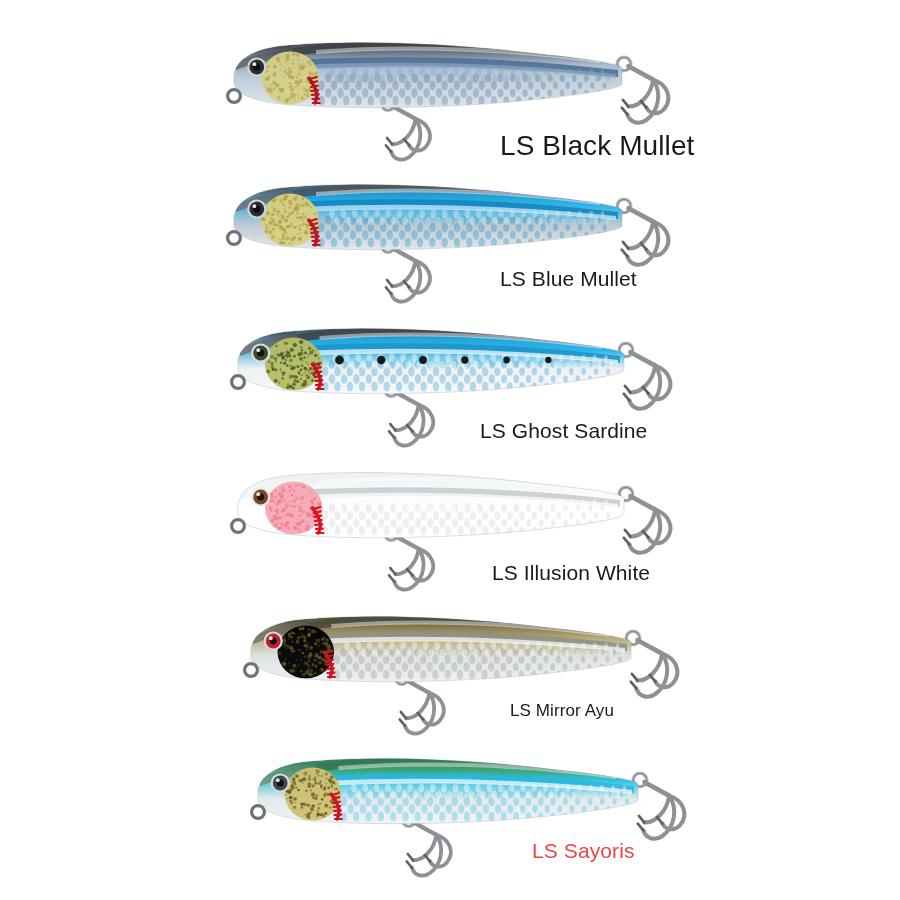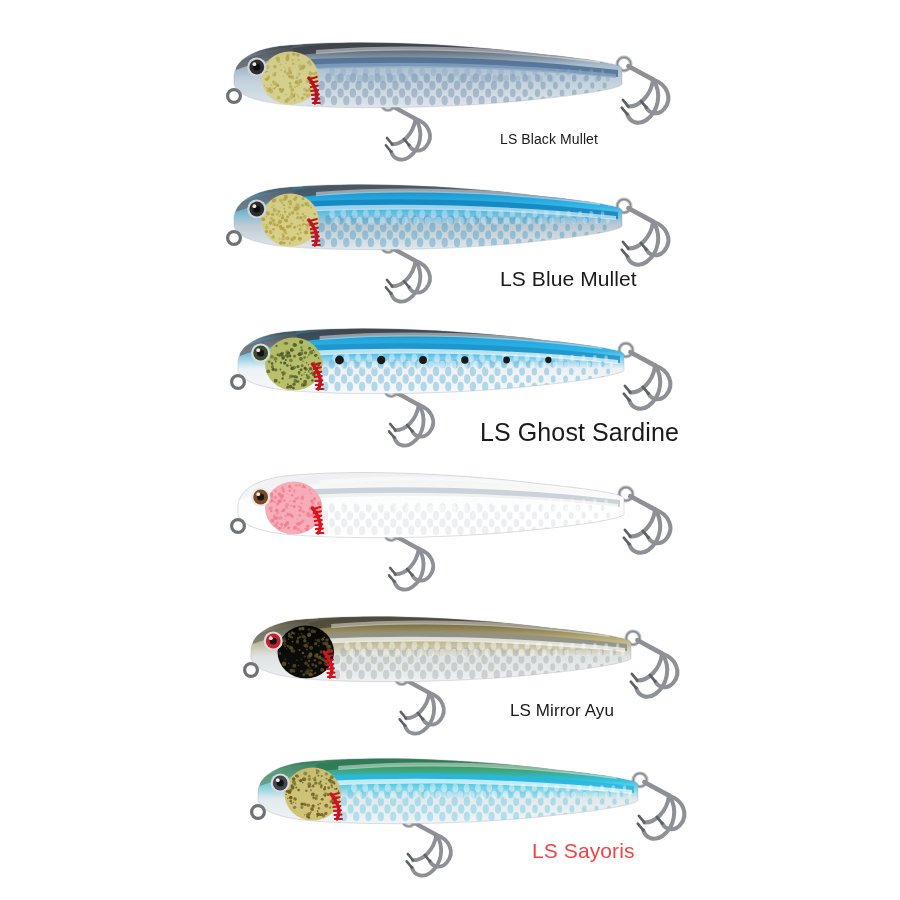--- a/index.html
+++ b/index.html
@@ -407,21 +407,21 @@
         </g>
         <path d="M 6 70
           C 4 52, 22 40, 52 36
           C 120 29, 224.00000000000003 33, 312 44
           C 360 49, 394 54, 394 58
           L 394 74
           C 394 78, 360 84, 312 89
           C 224.00000000000003 99, 112.00000000000001 100, 52 94
           C 20 90, 4 82, 6 70 Z" fill="none" stroke="#9aa1a6" stroke-width="0.7" opacity="0.5"></path>
       </svg>
-      <div class="variant-label" style="left: 500px; top: 122px; color: rgb(26, 26, 26); font-size: 14px;">LS Black Mullet</div>
+      <div class="variant-label" style="left: 500px; top: 122px; color: rgb(26, 26, 26); font-size: 28px;">LS Black Mullet</div>
     </div>
     <div class="variant-row" style="top: 152px;">
       <svg width="510" height="146" viewBox="0 0 510 146" class="lure-figure" style="left: 228px;">
         <defs>
           <linearGradient id="g1body" x1="0" y1="0" x2="0" y2="1">
             <stop offset="0%" stop-color="#4a5560"></stop>
             <stop offset="16%" stop-color="#1f9ed6"></stop>
             <stop offset="34%" stop-color="#35b6e8"></stop>
             <stop offset="62%" stop-color="#bcc9d2"></stop>
             <stop offset="100%" stop-color="#e2e8ec"></stop>
@@ -1165,21 +1165,21 @@
         </g>
         <path d="M 6 70
           C 4 52, 22 40, 51.74 36
           C 119.39999999999999 29, 222.88000000000002 33, 310.44 44
           C 358.2 49, 392 54, 392 58
           L 392 74
           C 392 78, 358.2 84, 310.44 89
           C 222.88000000000002 99, 111.44000000000001 100, 51.74 94
           C 20 90, 4 82, 6 70 Z" fill="none" stroke="#9aa1a6" stroke-width="0.7" opacity="0.5"></path>
       </svg>
-      <div class="variant-label" style="left: 480px; top: 124px; color: rgb(26, 26, 26); font-size: 25px;">LS Ghost Sardine</div>
+      <div class="variant-label" style="left: 480px; top: 124px; color: rgb(26, 26, 26); font-size: 21px;">LS Ghost Sardine</div>
     </div>
     <div class="variant-row" style="top: 440px;">
       <svg width="508" height="146" viewBox="0 0 508 146" class="lure-figure" style="left: 232px;">
         <defs>
           <linearGradient id="g3body" x1="0" y1="0" x2="0" y2="1">
             <stop offset="0%" stop-color="#eef0f1"></stop>
             <stop offset="16%" stop-color="#f4f6f6"></stop>
             <stop offset="34%" stop-color="#fafbfb"></stop>
             <stop offset="62%" stop-color="#ffffff"></stop>
             <stop offset="100%" stop-color="#ffffff"></stop>
@@ -1540,20 +1540,21 @@
         </g>
         <path d="M 6 70
           C 4 52, 22 40, 51.74 36
           C 119.39999999999999 29, 222.88000000000002 33, 310.44 44
           C 358.2 49, 392 54, 392 58
           L 392 74
           C 392 78, 358.2 84, 310.44 89
           C 222.88000000000002 99, 111.44000000000001 100, 51.74 94
           C 20 90, 4 82, 6 70 Z" fill="none" stroke="#9aa1a6" stroke-width="0.7" opacity="0.5"></path>
       </svg>
+      <div class="variant-label" style="left: 492px; top: 122px; color: rgb(26, 26, 26); font-size: 21px;">LS Illusion White</div>
     </div>
     <div class="variant-row" style="top: 584px;">
       <svg width="502" height="146" viewBox="0 0 502 146" class="lure-figure" style="left: 245px;">
         <defs>
           <linearGradient id="g4body" x1="0" y1="0" x2="0" y2="1">
             <stop offset="0%" stop-color="#4d4a38"></stop>
             <stop offset="16%" stop-color="#85794f"></stop>
             <stop offset="34%" stop-color="#b9ad78"></stop>
             <stop offset="62%" stop-color="#dfe3e3"></stop>
             <stop offset="100%" stop-color="#eef1f1"></stop>

